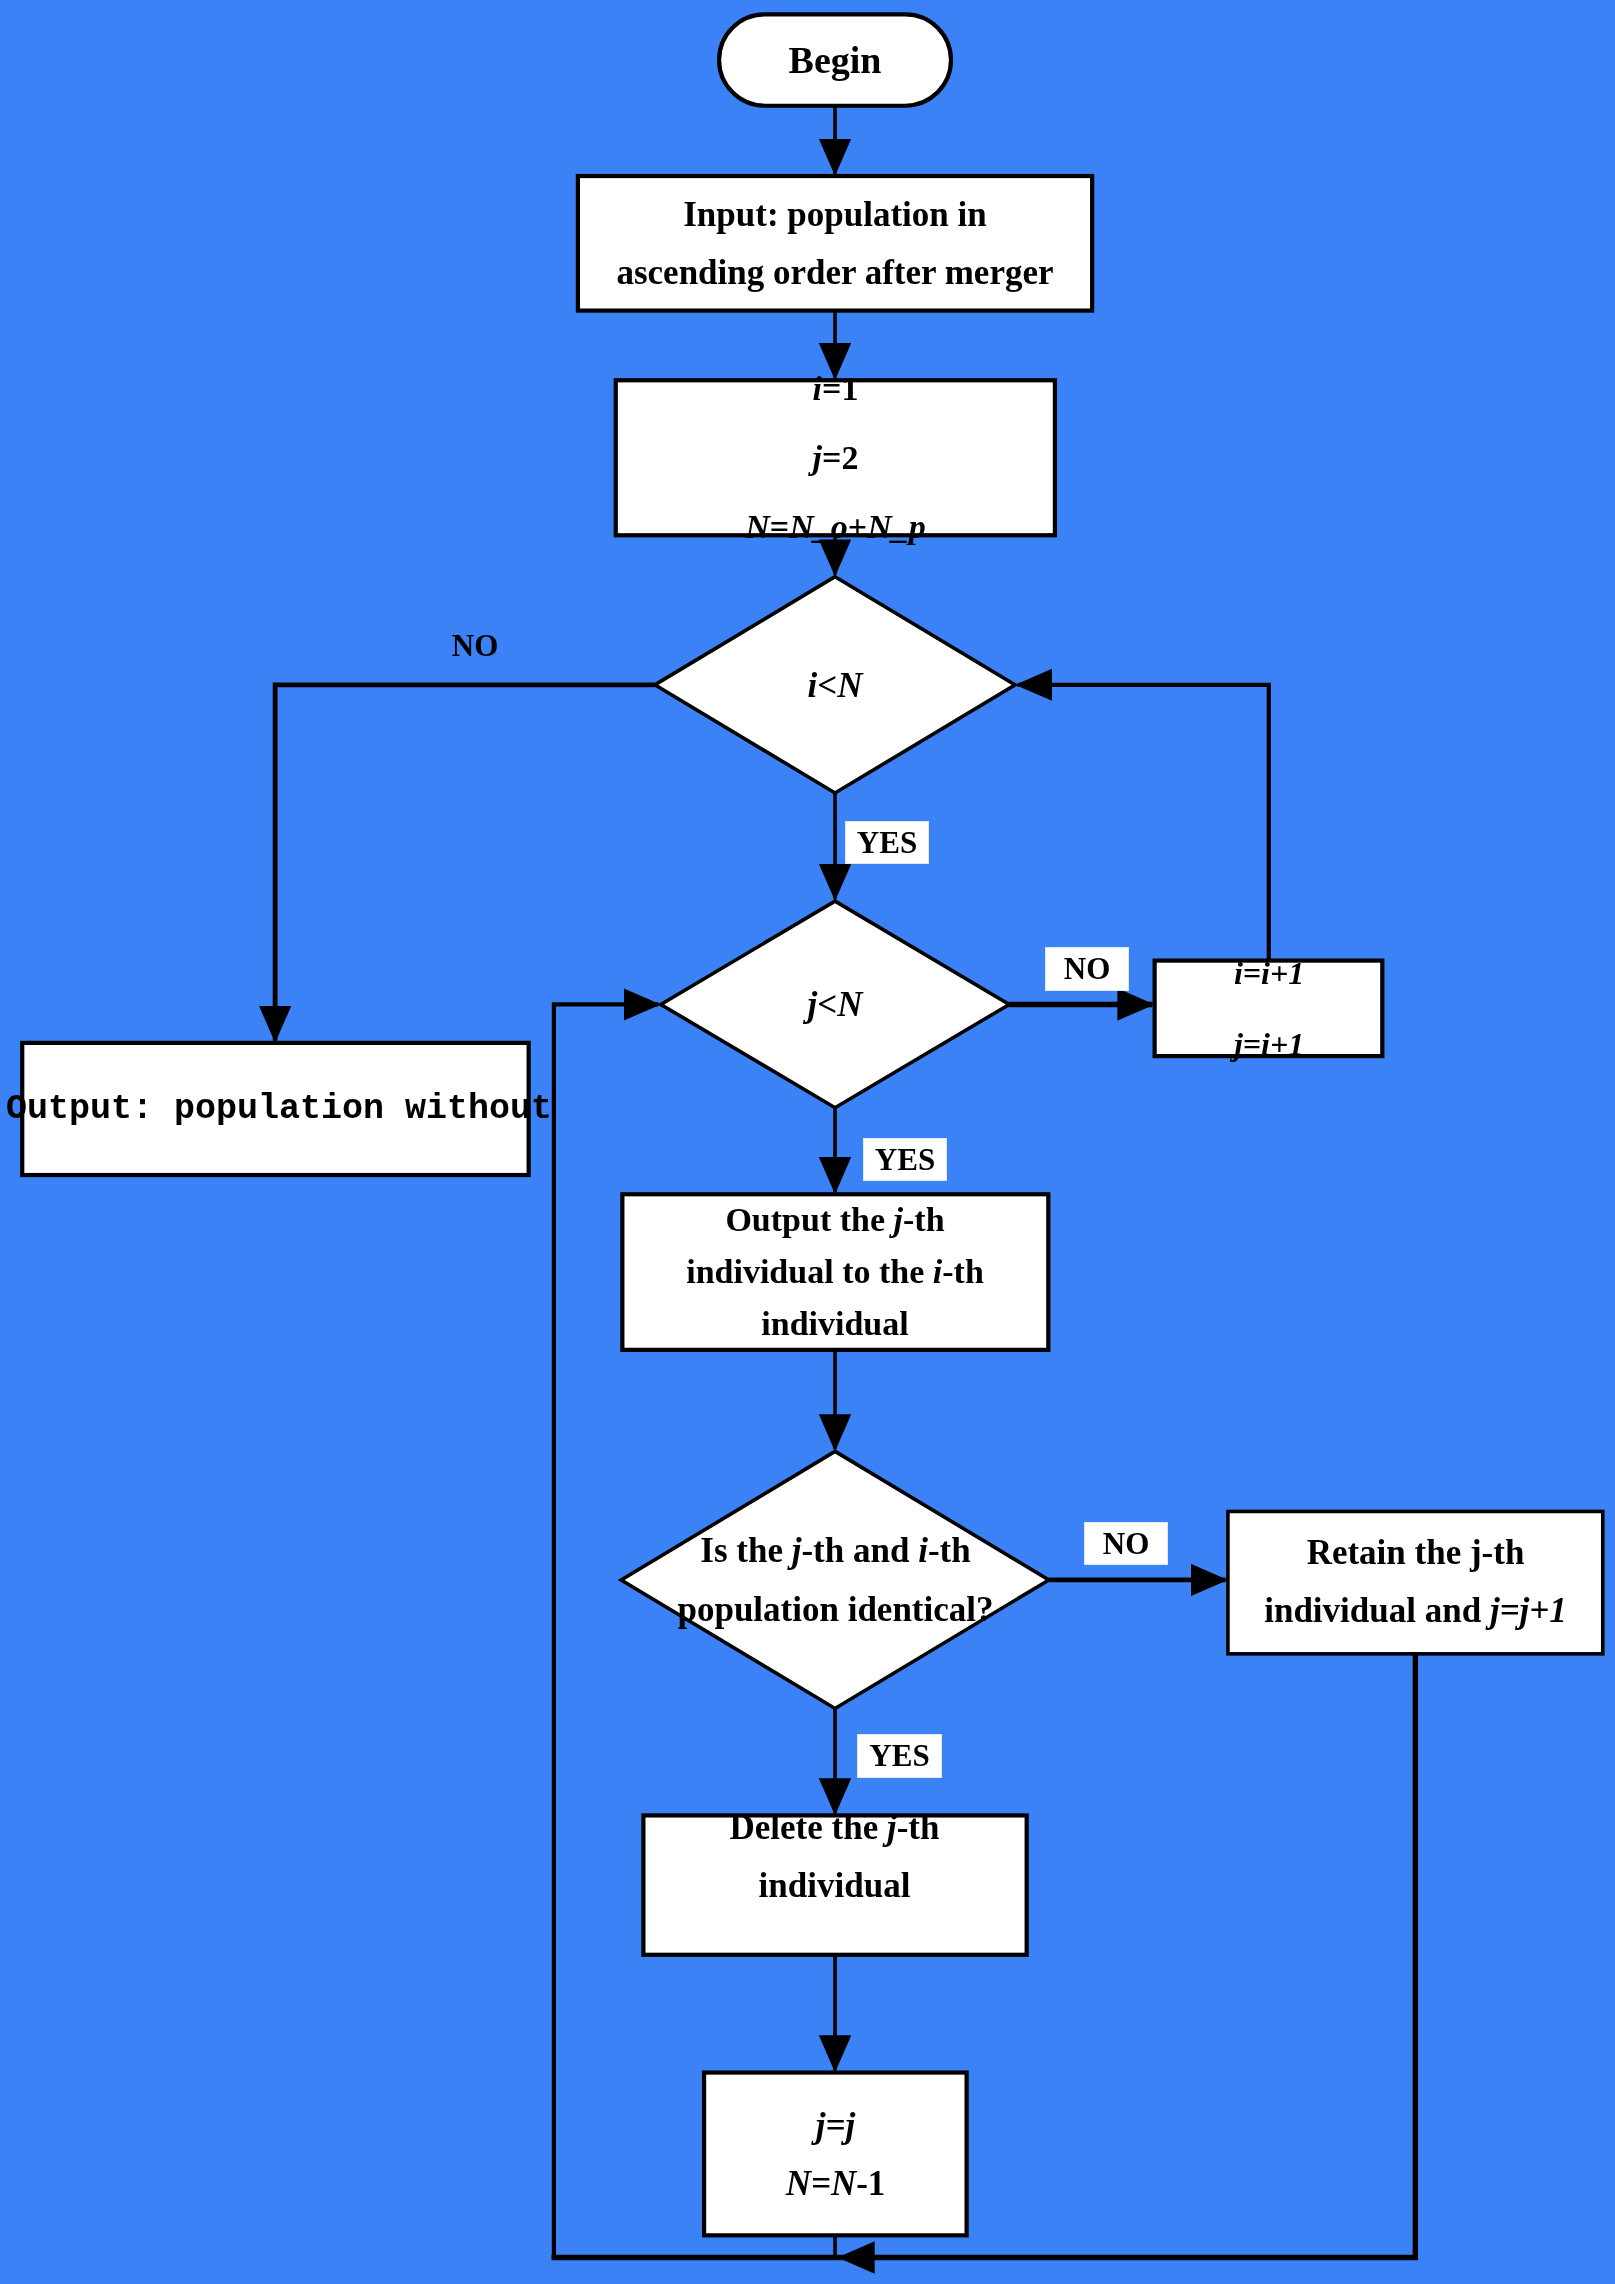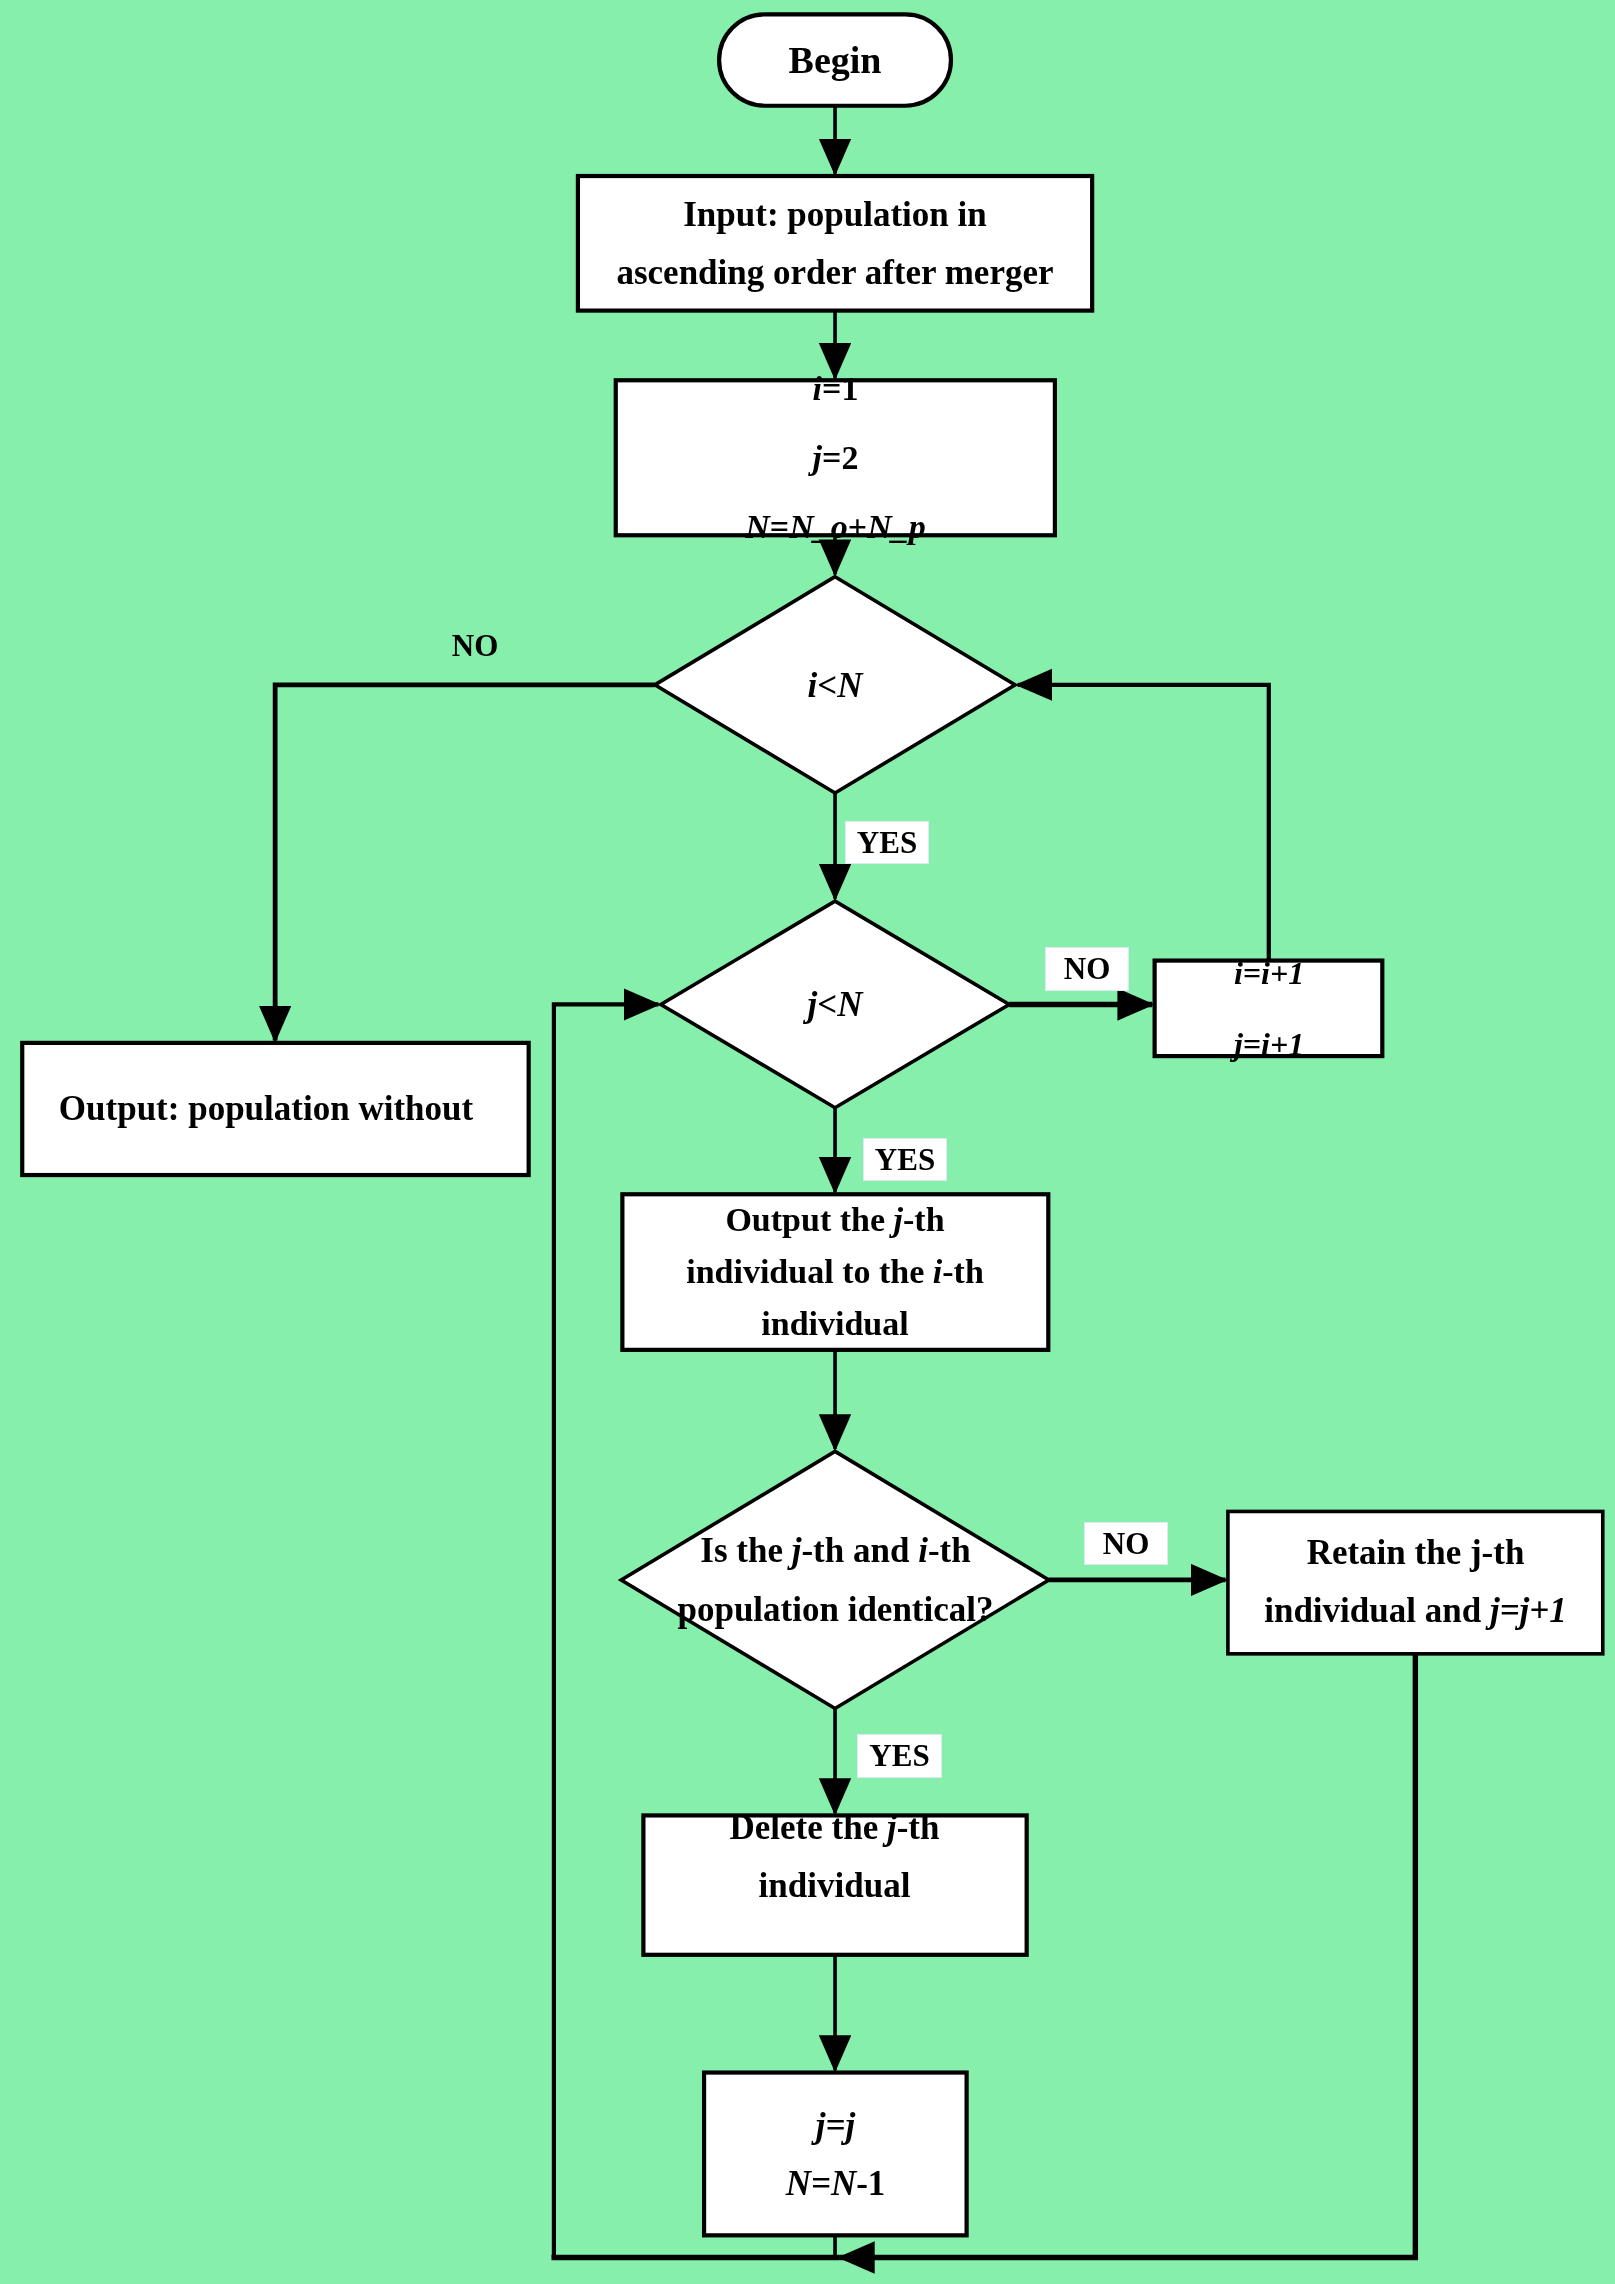--- a/index.html
+++ b/index.html
@@ -1,17 +1,17 @@
 <!DOCTYPE html>
 <html style="font-size:9.6px"><head>
 <meta charset="utf-8">
 <style>
   html,body{margin:0;padding:0;background:#ffffff;}
   #canvas{
-    position:relative;width:1616px;height:2284px;background:#86efac;
+    position:relative;width:1616px;height:2284px;background:#3b82f6;
     font-family:"Liberation Serif","DejaVu Serif",serif;color:#000000;overflow:hidden;
   }
   #connector-layer{position:absolute;left:0;top:0;}
   .node-label{
     position:absolute;display:flex;flex-direction:column;justify-content:center;align-items:center;
     text-align:center;font-weight:bold;color:#000000;pointer-events:none;
   }
   .tline{white-space:nowrap;}
   .var{font-style:italic;}
   .fs-begin{font-size:38px;}
@@ -80,21 +80,21 @@
       <div class="tline"><span class="var">i</span><span>=1</span></div>
       <div class="tline"><span class="var">j</span><span>=2</span></div>
       <div class="tline"><span class="var">N</span><span>=</span><span class="var">N_o</span><span>+</span><span class="var">N_p</span></div>
     </div>
   <div class="node-label fs-diamond" style="left:685px;top:625px;width:300px;height:120px;">
       <div class="tline"><span class="var">i</span><span>&lt;</span><span class="var">N</span></div>
     </div>
   <div class="node-label fs-diamond" style="left:685px;top:944px;width:300px;height:120px;">
       <div class="tline"><span class="var">j</span><span>&lt;</span><span class="var">N</span></div>
     </div>
-  <div class="node-label fs-main" style="left:13px;top:1043px;width:506px;height:132px;">
+  <div class="node-label fs-main" style="left:26px;top:1043px;width:506px;height:132px;font-family:Liberation Mono, monospace;">
       <div class="tline"><span>Output: population without</span></div>
     </div>
   <div class="node-label fs-small" style="left:1155px;top:961px;width:228px;height:96px;">
       <div class="tline"><span class="var">i=i+1</span></div>
       <div class="tline"><span class="var">j=i+1</span></div>
     </div>
   <div class="node-label fs-init" style="left:622px;top:1194px;width:426px;height:156px;">
       <div class="tline"><span>Output the </span><span class="var">j</span><span>-th</span></div>
       <div class="tline"><span>individual to the </span><span class="var">i</span><span>-th</span></div>
       <div class="tline"><span>individual</span></div>

